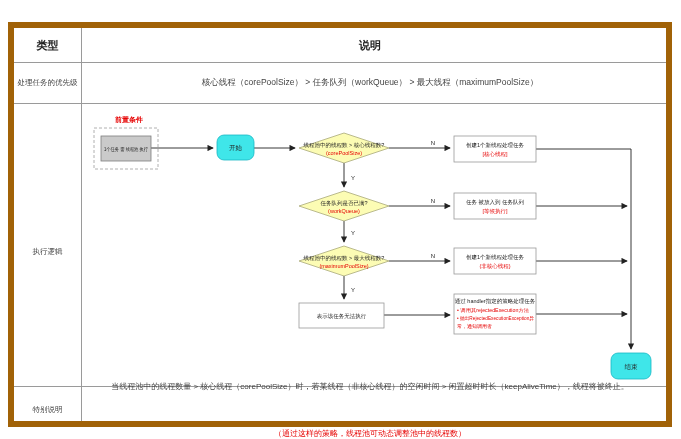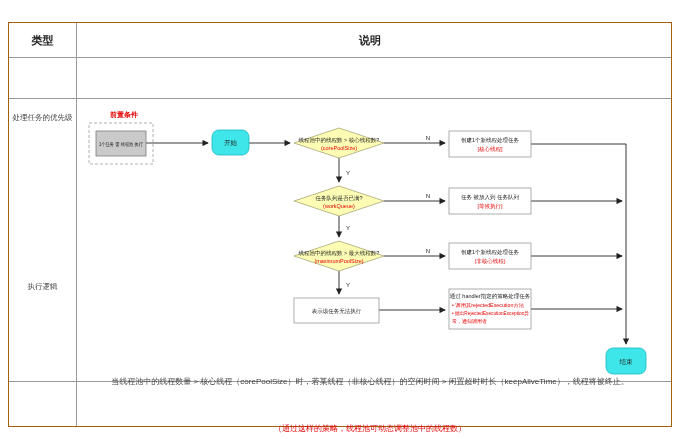--- a/index.html
+++ b/index.html
@@ -1,25 +1,25 @@
 <!DOCTYPE html>
 <html><head>
 <meta charset="utf-8">
 <style>
   html,body{margin:0;padding:0;background:#fff;}
   #page{position:relative;width:681px;height:439px;background:#fff;overflow:hidden;
         font-family:"Liberation Sans","DejaVu Sans",sans-serif;color:#333;}
-  .tbl{position:absolute;left:8px;top:22px;width:664px;height:405px;border:1px solid #a16207;box-sizing:border-box;}
+  .tbl{position:absolute;left:8px;top:22px;width:664px;height:405px;border:6px solid #a16207;box-sizing:border-box;}
   .vline{position:absolute;left:67px;top:0;bottom:0;width:1px;background:#9a9a9a;}
   .hline{position:absolute;left:0;right:0;height:1px;background:#9a9a9a;}
   .cell{position:absolute;display:flex;align-items:center;justify-content:center;text-align:center;box-sizing:border-box;}
   .c-left{left:0;width:67px;}
   .c-right{left:68px;right:8px;}
   .hdr{font-weight:bold;font-size:11px;color:#222;}
-  .lbl{font-size:7.5px;color:#444;margin-top:40px;}
+  .lbl{font-size:7.5px;color:#444;}
   .row2txt{font-size:8.5px;color:#444;}
   .r4{flex-direction:column;gap:4px;}
   .r4 .l1{font-size:8px;color:#444;}
   .r4 .l2{font-size:8px;color:#e60000;margin-top:32px;}
   svg{position:absolute;left:68px;top:75px;}
   .flowline{stroke:#222;stroke-width:0.9;fill:none;}
   .t{font-family:"Liberation Sans","DejaVu Sans",sans-serif;}
   .tk{fill:#222;}
   .tr{fill:#e60000;}
 </style>
@@ -30,24 +30,25 @@
   <div class="tbl">
     <div class="vline"></div>
     <div class="hline" style="top:34px"></div>
     <div class="hline" style="top:75px"></div>
     <div class="hline" style="top:358px"></div>
 
     <div class="cell c-left hdr" style="top:0;height:34px">类型</div>
     <div class="cell c-right hdr" style="top:0;height:34px">说明</div>
 
     <div class="cell c-left lbl" style="top:34px;height:41px">处理任务的优先级</div>
+    <div class="cell c-right row2txt" style="top:34px;height:41px">核心线程（corePoolSize） &gt; 任务队列（workQueue） &gt; 最大线程（maximumPoolSize）</div>
 
     <div class="cell c-left lbl" style="top:82px;height:283px">执行逻辑</div>
 
-    <div class="cell c-left lbl" style="top:358px;height:47px">非核心线程</div>
+    <div class="cell c-left lbl" style="top:358px;height:47px">特别说明</div>
     <div class="cell c-right r4" style="top:358px;height:47px">
       <div class="l1">当线程池中的线程数量 &gt; 核心线程（corePoolSize）时，若某线程（非核心线程）的空闲时间 &gt; 闲置超时时长（keepAliveTime），线程将被终止。</div>
       <div class="l2">（通过这样的策略，线程池可动态调整池中的线程数）</div>
     </div>
 
     <svg width="596" height="283" viewBox="76 97 596 283">
       <defs>
         <marker id="arr" viewBox="0 0 8 8" refX="7" refY="4" markerWidth="7" markerHeight="7" orient="auto">
           <path d="M0,0 L8,4 L0,8 Z" fill="#222"></path>
         </marker>

